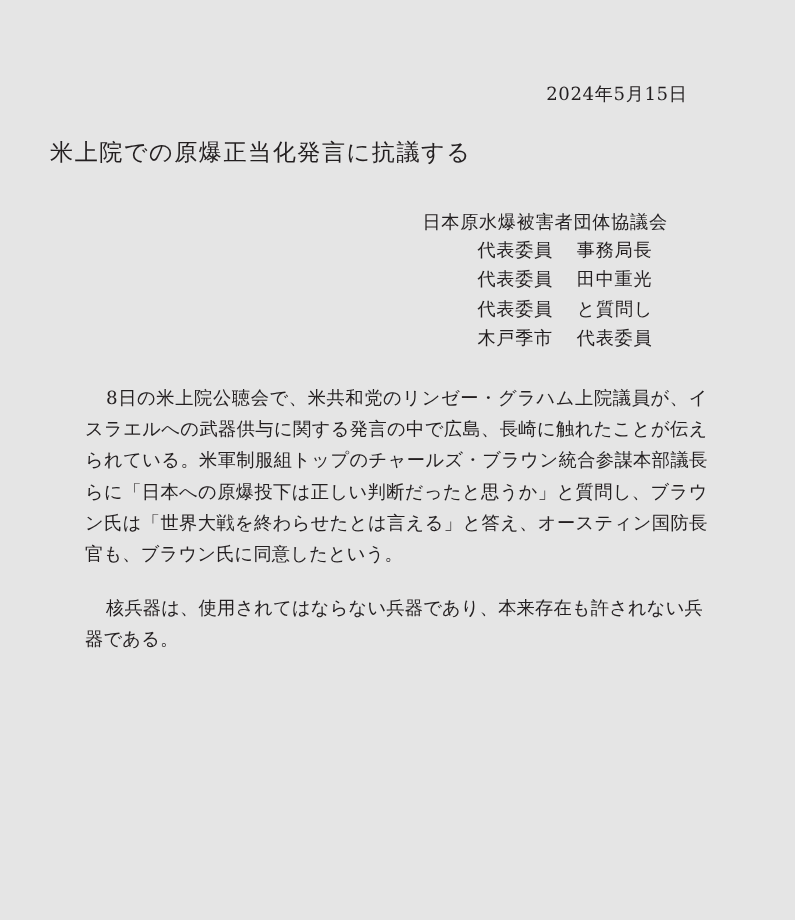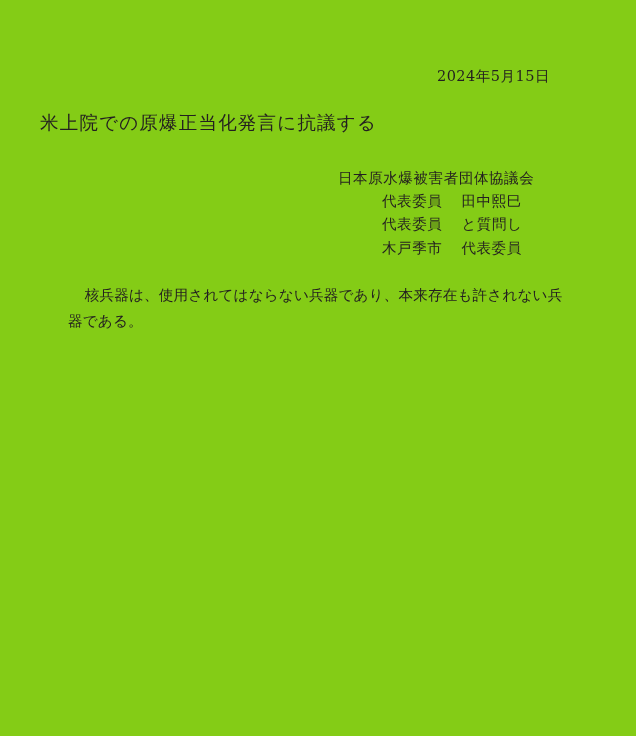--- a/index.html
+++ b/index.html
@@ -15,21 +15,21 @@
     font-family: "DejaVu Serif", "Liberation Serif", serif;
     color: #231f20;
     -webkit-font-smoothing: antialiased;
   }
   .page {
     position: relative;
     width: 636px;
     height: 736px;
     box-sizing: border-box;
     padding: 0 40px;
-    background: #84cc16;
+    background: #e5e5e5;
   }
   .doc-date {
     margin: 0;
     padding-top: 68px;
     text-align: right;
     font-size: 14.5px;
     letter-spacing: 0.5px;
     line-height: 1.2;
     padding-right: 46px;
   }
@@ -108,36 +108,40 @@
 
   <p class="doc-date">2024年5月15日</p>
 
   <h1 class="doc-title">米上院での原爆正当化発言に抗議する</h1>
 
   <div class="signature-block">
     <div class="signature-inner">
       <span class="sig-org">日本原水爆被害者団体協議会</span>
 
       <span class="sig-row">
-        <span class="sig-role">代表委員</span><span class="sig-name">田中熙巳</span>
+        <span class="sig-role">代表委員</span><span class="sig-name">事務局長</span>
       </span>
 
+      <span class="sig-row">
+        <span class="sig-role">代表委員</span><span class="sig-name">田中重光</span>
+      </span>
 
       <span class="sig-row">
         <span class="sig-role">代表委員</span><span class="sig-name">と質問し</span>
       </span>
 
       <span class="sig-row">
         <span class="sig-role">木戸季市</span><span class="sig-name">代表委員</span>
       </span>
     </div>
   </div>
 
   <div class="body-area">
 
+    <p class="para indent">8日の米上院公聴会で、米共和党のリンゼー・グラハム上院議員が、イスラエルへの武器供与に関する発言の中で広島、長崎に触れたことが伝えられている。米軍制服組トップのチャールズ・ブラウン統合参謀本部議長らに「日本への原爆投下は正しい判断だったと思うか」と質問し、ブラウン氏は「世界大戦を終わらせたとは言える」と答え、オースティン国防長官も、ブラウン氏に同意したという。</p>
 
 
     <p class="para block-lines">
       <span class="ln ind">核兵器は、使用されてはならない兵器であり、本来存在も許されない兵器である。</span>
 
     </p>
 
   </div>
 
 </div>

